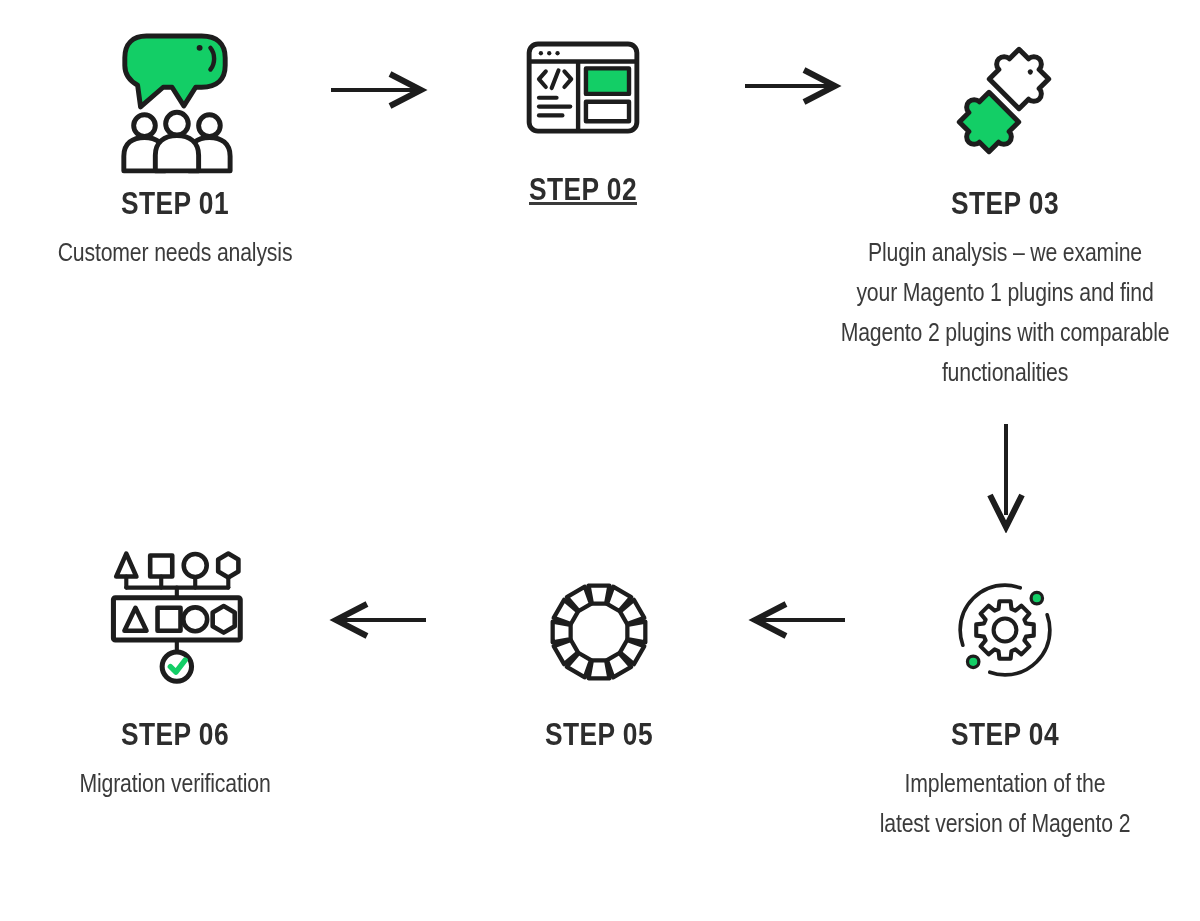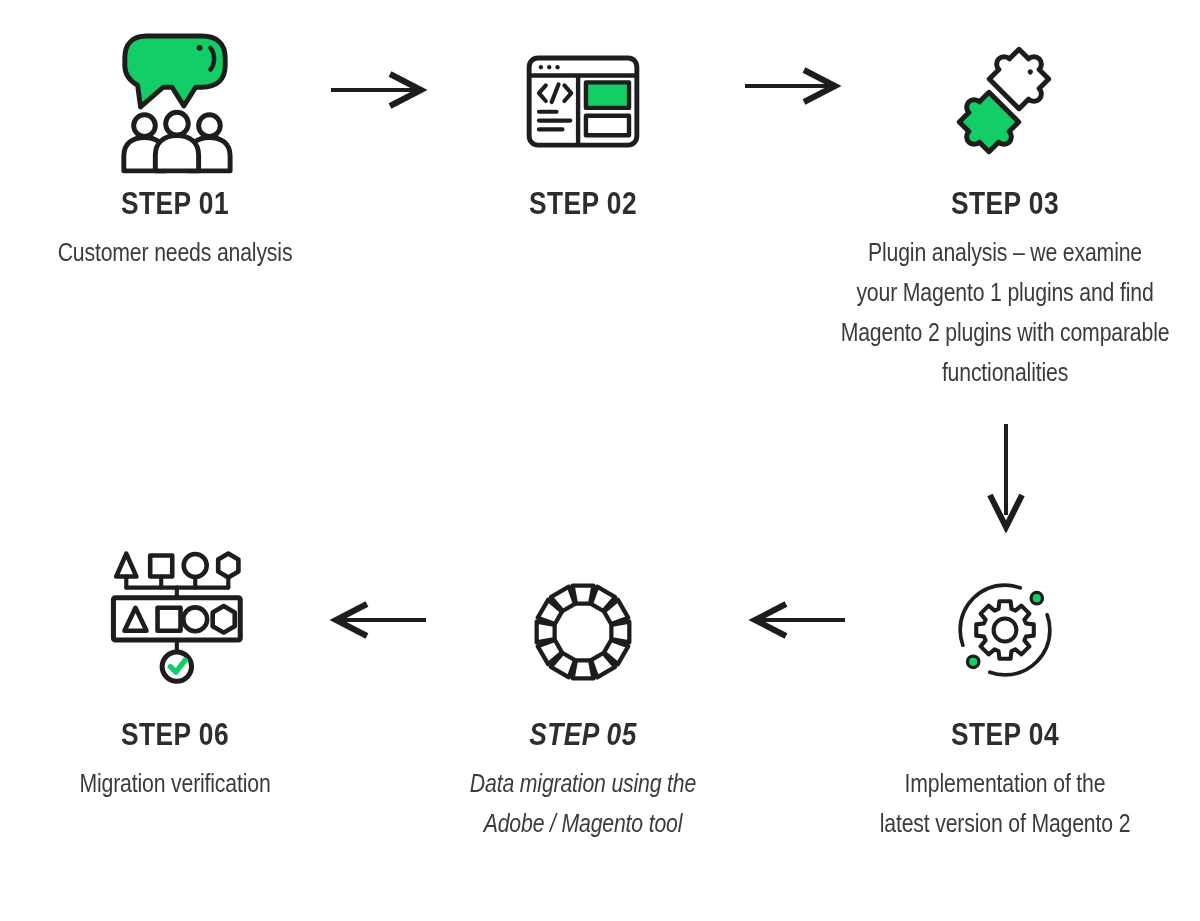--- a/index.html
+++ b/index.html
@@ -48,21 +48,21 @@
         <circle class="sk fw" stroke-width="5" cx="65" cy="97" r="11.5"></circle>
         <path class="sk fw" stroke-width="5" d="M 43 145 V 129 C 43 116 52 109 65 109 C 78 109 87 116 87 129 V 145 Z"></path>
       </svg>
     </div>
     <h2 class="step-title">STEP 01</h2>
     <div class="step-desc">
       <span class="line">Customer needs analysis</span>
     </div>
   </div>
 
-  <div class="step row1" style="left:383px; top:22px;">
+  <div class="step row1" style="left:383px; top:8px;text-decoration:underline;">
     <div class="icon-box">
       <svg width="114" height="94" viewBox="0 0 116 96">
         <rect class="sk fw" stroke-width="5" x="3" y="3" width="110" height="89" rx="9"></rect>
         <path class="sk" stroke-width="4.5" d="M 4 21 H 112"></path>
         <circle class="fi" cx="15" cy="12.5" r="2.2"></circle>
         <circle class="fi" cx="23.5" cy="12.5" r="2.2"></circle>
         <circle class="fi" cx="32" cy="12.5" r="2.2"></circle>
         <path class="sk" stroke-width="4.5" d="M 53 22 V 90"></path>
         <path class="sk" stroke-width="4.2" d="M 20 31 L 13 39 L 20 47"></path>
         <path class="sk" stroke-width="4.2" d="M 26 48 L 33 30"></path>
@@ -108,44 +108,40 @@
         <circle class="sk fw" stroke-width="5" cx="65" cy="65" r="14"></circle>
       </svg>
     </div>
     <h2 class="step-title">STEP 04</h2>
     <div class="step-desc">
       <span class="line">Implementation of the</span>
       <span class="line">latest version of Magento 2</span>
     </div>
   </div>
 
-  <div class="step row2" style="left:383px; top:540px;font-style:italic;">
+  <div class="step row2" style="left:399px; top:540px;">
     <div class="icon-box">
       <svg width="104" height="104" viewBox="0 0 110 110" style="transform:translateY(9px)">
         <g transform="translate(55,55)">
           <path class="sk" stroke-width="4.5" fill="#13ce66" transform="rotate(0)" d="M -11 -49 L 11 -49 L 7.5 -30 L -7.5 -30 Z"></path>
           <path class="sk" stroke-width="4.5" fill="#13ce66" transform="rotate(30)" d="M -11 -49 L 11 -49 L 7.5 -30 L -7.5 -30 Z"></path>
           <path class="sk" stroke-width="4.5" fill="#13ce66" transform="rotate(60)" d="M -11 -49 L 11 -49 L 7.5 -30 L -7.5 -30 Z"></path>
           <path class="sk" stroke-width="4.5" fill="#b2f3d3" transform="rotate(90)" d="M -11 -49 L 11 -49 L 7.5 -30 L -7.5 -30 Z"></path>
           <path class="sk" stroke-width="4.5" fill="#79e6ad" transform="rotate(120)" d="M -11 -49 L 11 -49 L 7.5 -30 L -7.5 -30 Z"></path>
           <path class="sk" stroke-width="4.5" fill="#ffffff" transform="rotate(150)" d="M -11 -49 L 11 -49 L 7.5 -30 L -7.5 -30 Z"></path>
           <path class="sk" stroke-width="4.5" fill="#ffffff" transform="rotate(180)" d="M -11 -49 L 11 -49 L 7.5 -30 L -7.5 -30 Z"></path>
           <path class="sk" stroke-width="4.5" fill="#ffffff" transform="rotate(210)" d="M -11 -49 L 11 -49 L 7.5 -30 L -7.5 -30 Z"></path>
           <path class="sk" stroke-width="4.5" fill="#ffffff" transform="rotate(240)" d="M -11 -49 L 11 -49 L 7.5 -30 L -7.5 -30 Z"></path>
           <path class="sk" stroke-width="4.5" fill="#ffffff" transform="rotate(270)" d="M -11 -49 L 11 -49 L 7.5 -30 L -7.5 -30 Z"></path>
           <path class="sk" stroke-width="4.5" fill="#13ce66" transform="rotate(300)" d="M -11 -49 L 11 -49 L 7.5 -30 L -7.5 -30 Z"></path>
           <path class="sk" stroke-width="4.5" fill="#13ce66" transform="rotate(330)" d="M -11 -49 L 11 -49 L 7.5 -30 L -7.5 -30 Z"></path>
         </g>
       </svg>
     </div>
     <h2 class="step-title">STEP 05</h2>
-    <div class="step-desc">
-      <span class="line">Data migration using the</span>
-      <span class="line">Adobe / Magento tool</span>
-    </div>
   </div>
 
   <div class="step row2" style="left:-25px; top:540px;">
     <div class="icon-box">
       <svg width="138" height="136" viewBox="0 0 150 148" style="transform:translateY(-6px)">
         <path class="sk fw" stroke-width="5" d="M 22 5 L 33 30 L 11 30 Z"></path>
         <rect class="sk fw" stroke-width="5" x="48" y="7" width="24" height="23"></rect>
         <circle class="sk fw" stroke-width="5" cx="97" cy="18" r="12.5"></circle>
         <path class="sk fw" stroke-width="5" d="M 133 5 L 144 11.5 V 24.5 L 133 31 L 122 24.5 V 11.5 Z"></path>
         <path class="sk" stroke-width="4.5" d="M 22 30 V 42"></path>

